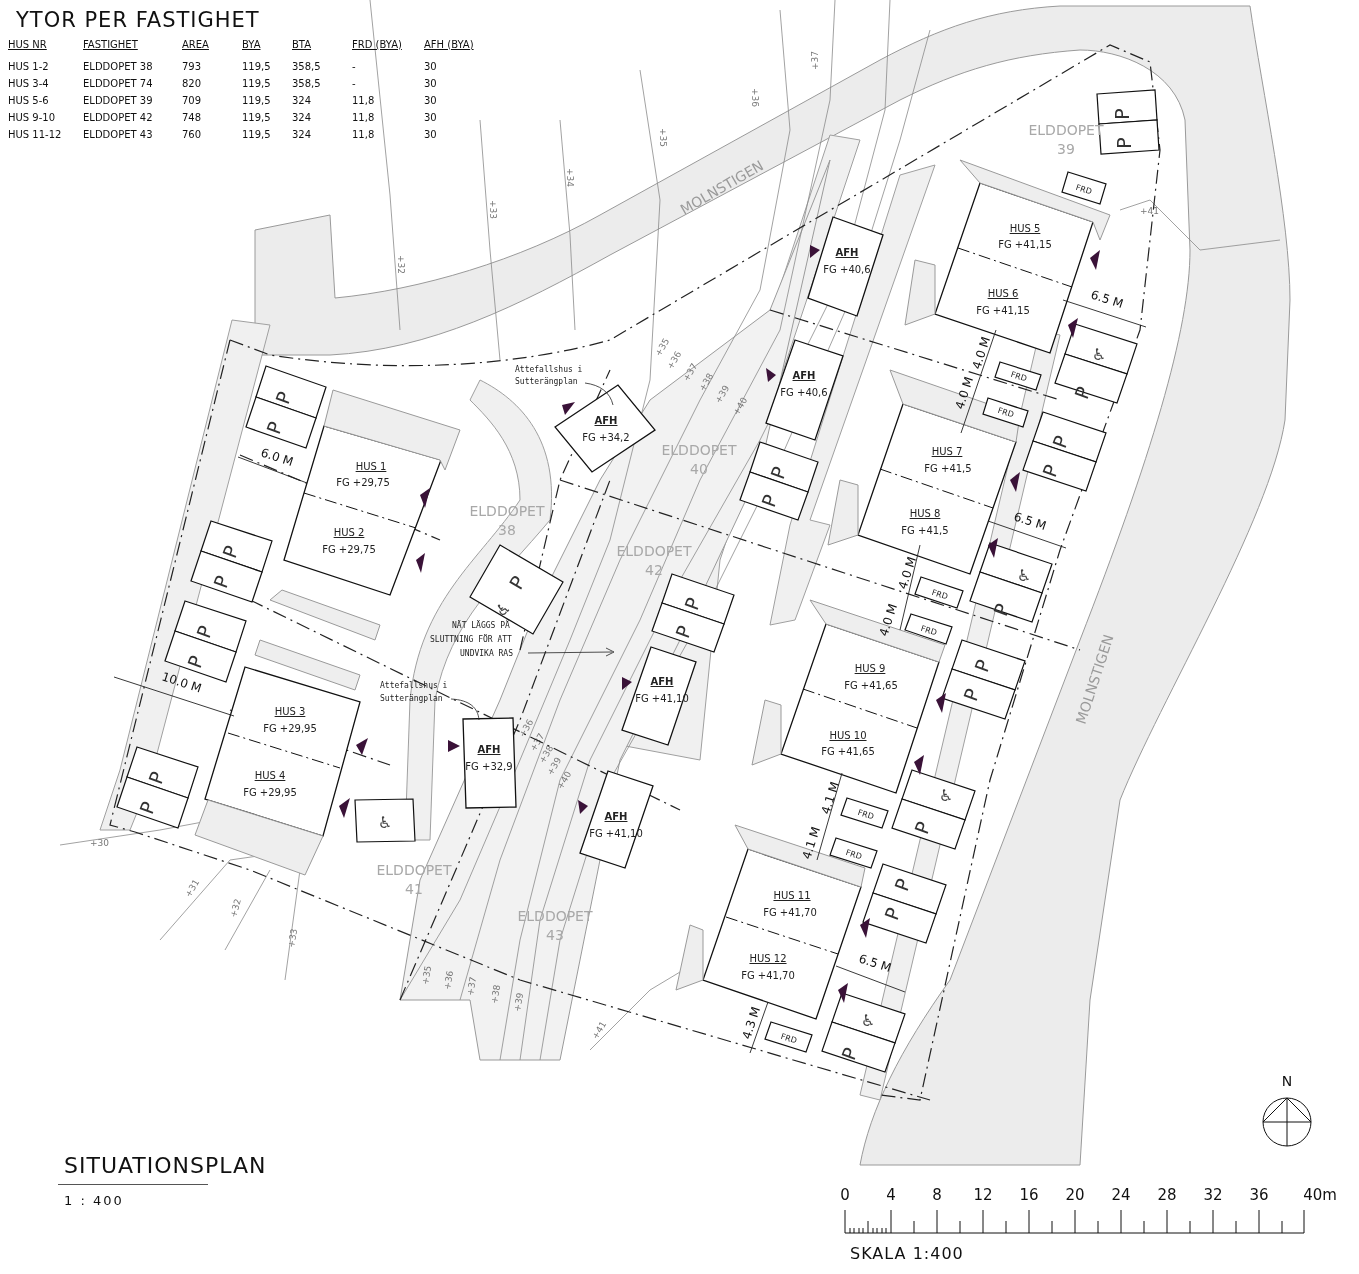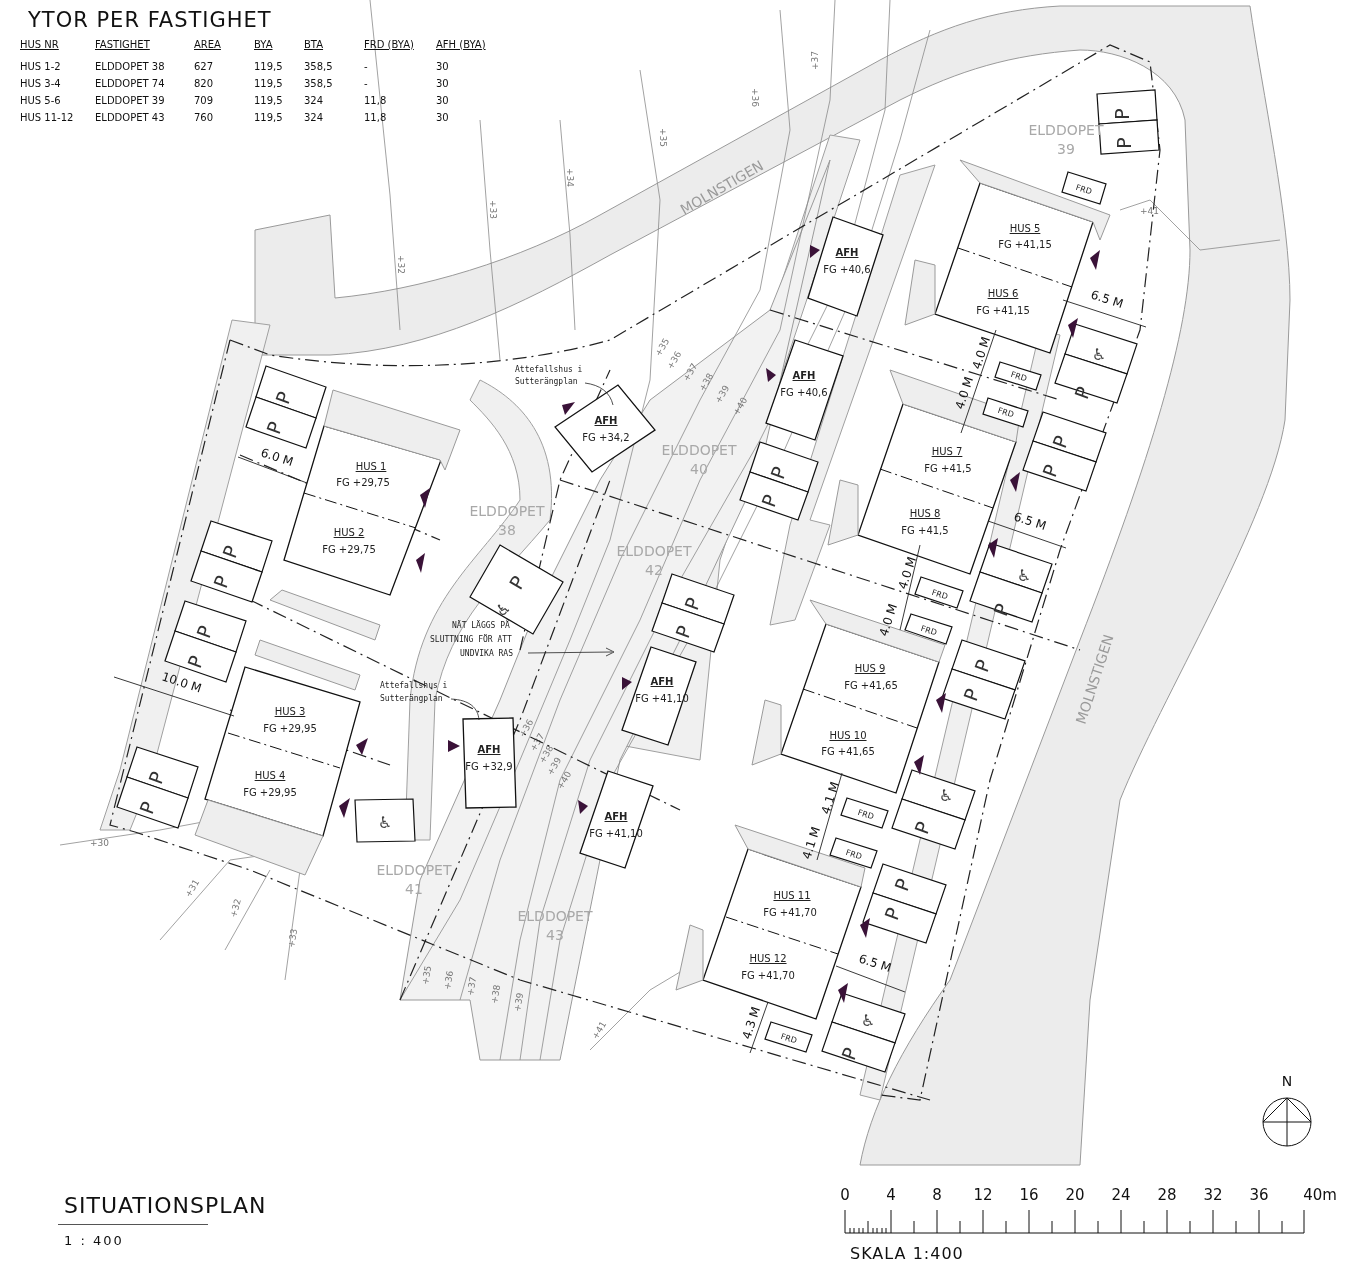--- a/index.html
+++ b/index.html
@@ -1,25 +1,25 @@
 <!DOCTYPE html>
 <html><head>
 <meta charset="utf-8">
 <style>
   html,body{margin:0;padding:0;background:#ffffff;}
   body{width:1359px;height:1274px;position:relative;overflow:hidden;font-family:"DejaVu Sans",sans-serif;color:#111;}
   #plan{position:absolute;left:0;top:0;width:1359px;height:1274px;}
-  .tbl{position:absolute;left:20px;top:8px;font-family:"DejaVu Sans",sans-serif;}
+  .tbl{position:absolute;left:8px;top:8px;font-family:"DejaVu Sans",sans-serif;}
   .tbl-title{font-size:21px;letter-spacing:1px;margin-left:8px;font-weight:normal;}
   table.area{border-collapse:collapse;font-size:10px;margin-top:6px;}
   table.area th{font-weight:normal;text-align:left;padding:0 0 8px 0;height:12px;text-decoration:underline;}
   table.area td{padding:0;height:17px;vertical-align:middle;}
   .c0{width:75px;}.c1{width:99px;}.c2{width:60px;}.c3{width:50px;}.c4{width:60px;}.c5{width:72px;margin-top:28px;}.c6{width:60px;}
   table.area tr.tot td span{text-decoration:underline;}
-  .title-block{position:absolute;left:64px;top:1193px;}
+  .title-block{position:absolute;left:64px;top:1153px;}
   .title-block .t{font-size:22px;letter-spacing:1px;}
   .title-block .rule{width:150px;height:1px;background:#555;margin:6px 0 8px -6px;}
   .title-block .s{font-size:13px;letter-spacing:2px;}
 </style>
 </head>
 <body>
 
 <svg id="plan" viewBox="0 0 1359 1274" xmlns="http://www.w3.org/2000/svg">
 
   <g fill="#ececec" stroke="#9a9a9a" stroke-width="1">
@@ -424,21 +424,21 @@
         <th class="c3">BYA</th>
         <th class="c4">BTA</th>
         <th class="c5">FRD (BYA)</th>
         <th class="c6">AFH (BYA)</th>
       </tr>
     </thead>
     <tbody>
       <tr>
         <td>HUS 1-2</td>
           <td>ELDDOPET 38</td>
-          <td>627</td>
+          <td>793</td>
           <td>119,5</td>
           <td>358,5</td>
           <td>-</td>
           <td>30</td>
       </tr>
       <tr>
         <td>HUS 3-4</td>
           <td>ELDDOPET 74</td>
           <td>820</td>
           <td>119,5</td>
@@ -449,20 +449,29 @@
       <tr>
         <td>HUS 5-6</td>
           <td>ELDDOPET 39</td>
           <td>709</td>
           <td>119,5</td>
           <td>324</td>
           <td>11,8</td>
           <td>30</td>
       </tr>
       <tr>
+        <td>HUS 9-10</td>
+          <td>ELDDOPET 42</td>
+          <td>748</td>
+          <td>119,5</td>
+          <td>324</td>
+          <td>11,8</td>
+          <td>30</td>
+      </tr>
+      <tr>
         <td>HUS 11-12</td>
           <td>ELDDOPET 43</td>
           <td>760</td>
           <td>119,5</td>
           <td>324</td>
           <td>11,8</td>
           <td>30</td>
       </tr>
     </tbody>
   </table>

